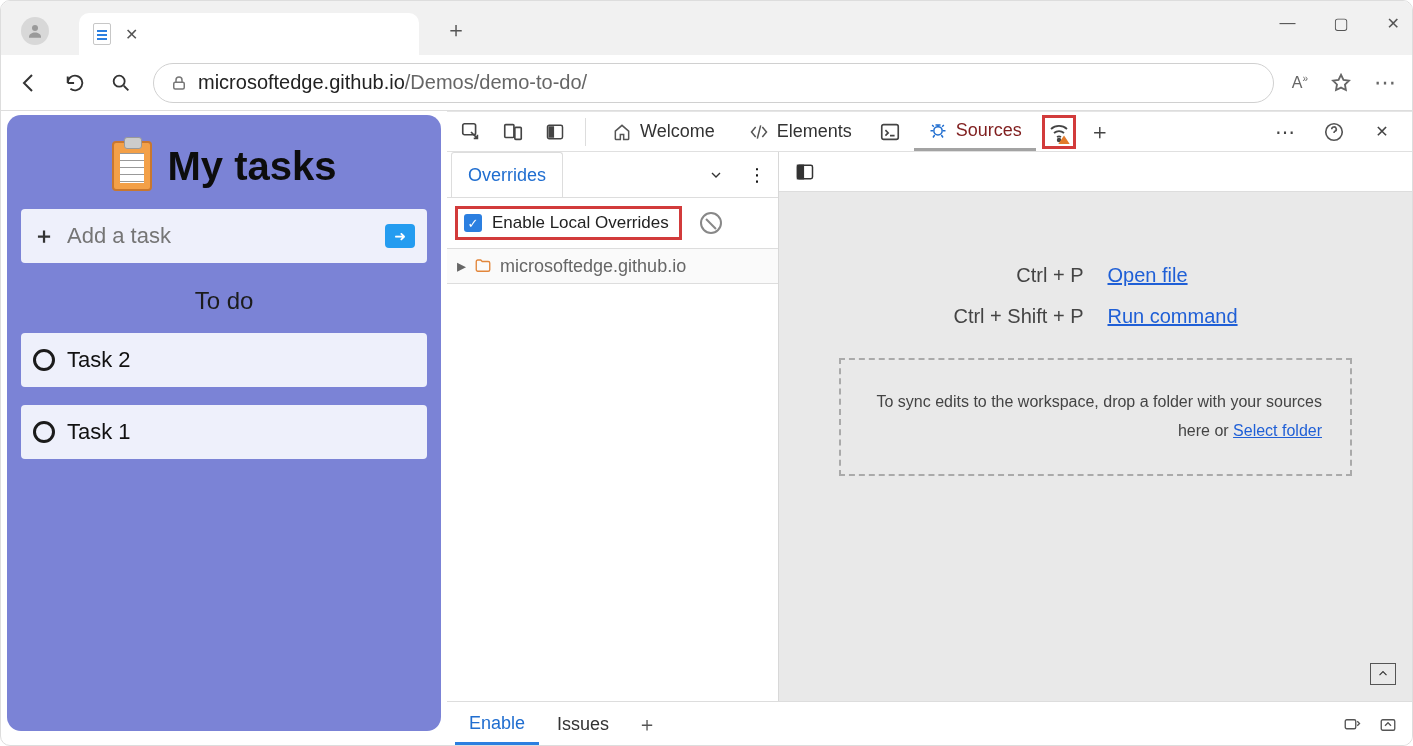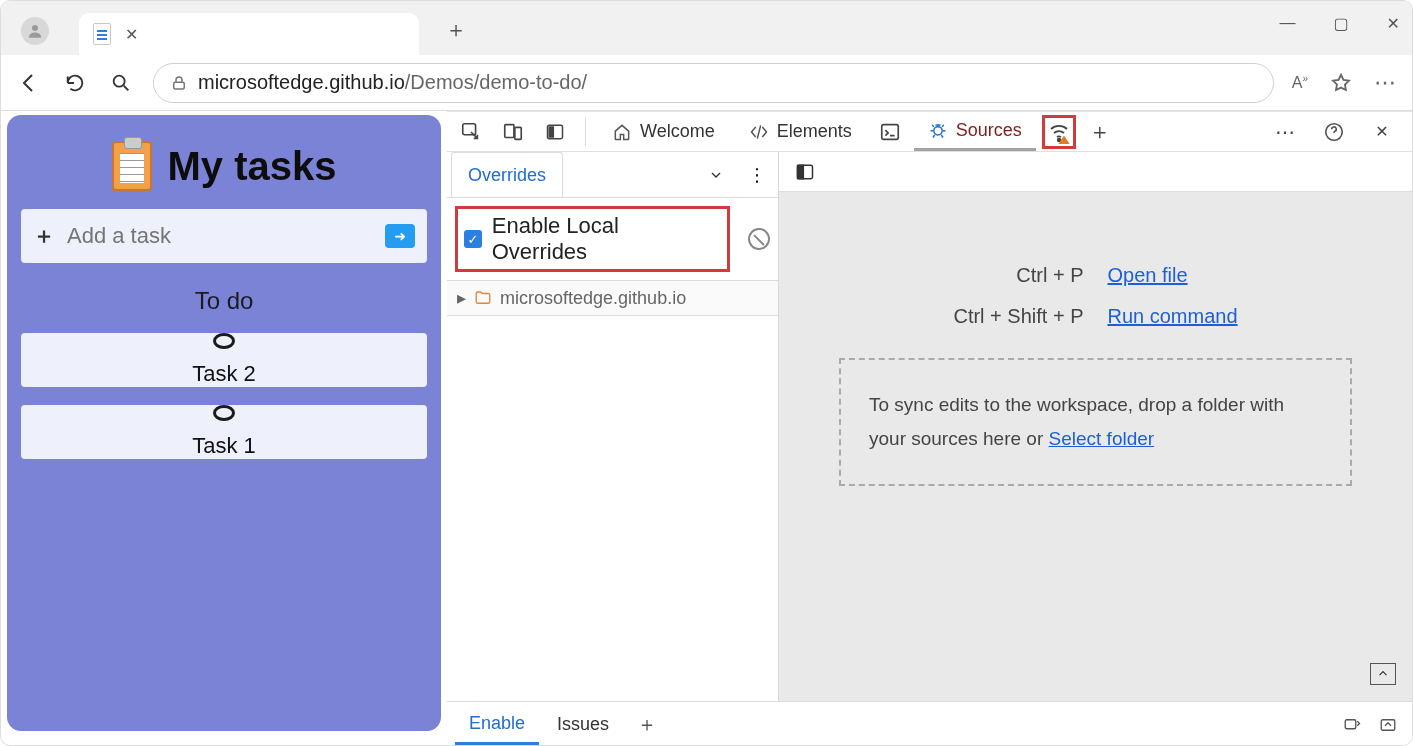--- a/index.html
+++ b/index.html
@@ -32,21 +32,21 @@
   .app-header { display:flex; align-items:center; justify-content:center; gap:16px; margin-top: 6px; }
   .clipboard-icon { width:40px; height:50px; background:#f3a048; border:2px solid #c9772e; border-radius:4px; position:relative;}
   .clipboard-icon::before{content:"";position:absolute;left:10px;top:-6px;width:16px;height:10px;background:#ccc;border:1px solid #999;border-radius:3px;}
   .clipboard-icon::after{content:"";position:absolute;left:6px;right:6px;top:10px;bottom:6px;background:#fff;background-image:repeating-linear-gradient(#999,#999 1px,transparent 1px,transparent 7px);}
   .app-title { font-size:40px; font-weight:700; color:#0d0d0d; }
   .add-row { background:#eef0fb; border-radius:4px; height:54px; display:flex; align-items:center; padding:0 12px; gap:10px; }
   .add-row .plus { font-size:22px; font-weight:700; color:#333;}
   .add-row input { border:none; background:transparent; font-size:22px; flex:1; outline:none; color:#333; }
   .arrow-btn { width:30px; height:24px; background:#249cf0; border-radius:4px; color:#fff; display:flex; align-items:center; justify-content:center; font-size:14px; cursor:pointer;}
   .section-label { text-align:center; font-size:24px; color:#1c1c1c; margin-top:6px;}
-  .task { background:#eef0fb; border-radius:4px; height:54px; display:flex; align-items:center; padding:0 12px; gap:12px;flex-direction:column; }
+  .task { background:#eef0fb; border-radius:4px; height:54px; display:flex; align-items:center; padding:0 12px; gap:12px; }
   .task .circle { width:22px; height:22px; border:3px solid #1b1b1b; border-radius:50%; }
   .task-label { font-size:22px; color:#111; }
 
   
   .devtools { flex:1; display:flex; flex-direction:column; border-top:1px solid #e5e5e5; }
   .dt-tabs { height:40px; border-bottom:1px solid #e0e0e0; display:flex; align-items:center; gap:6px; padding:0 6px; }
   .dt-iconbtn { width:36px; height:36px; display:flex; align-items:center; justify-content:center; color:#444; cursor:pointer; }
   .dt-sep { width:1px; height:28px; background:#ddd; margin:0 6px;}
   .dt-tab { display:flex; align-items:center; gap:8px; padding:0 14px; height:100%; font-size:18px; color:#333; cursor:pointer; }
   .dt-tab.active { border-bottom:3px solid #a3a3a3; color:#7f1d1d; }
@@ -58,33 +58,33 @@
 
   
   .ov-col { width:332px; border-right:1px solid #d8d8d8; display:flex; flex-direction:column; }
   .ov-tabrow { height:46px; display:flex; align-items:center; border-bottom:1px solid #ddd; }
   .ov-tab { padding:0 16px; height:100%; display:flex; align-items:center; border:1px solid #ddd; border-bottom:none; border-top-left-radius:3px; border-top-right-radius:3px; background:#fff; color:#206ed0; font-size:18px; margin-left:4px;}
   .ov-tabrow .chev { margin-left:auto; padding:0 12px; cursor:pointer;}
   .ov-tabrow .dots { padding:0 12px; cursor:pointer;}
   .ov-enable { display:flex; align-items:center; gap:10px; padding:8px 8px; }
   .ov-enable-box { border:3px solid #d23b3b; padding:4px 10px 4px 6px; display:flex; align-items:center; gap:10px;}
   .ov-check { width:18px; height:18px; background:#2b7fe0; border-radius:3px; display:flex; align-items:center; justify-content:center; color:#fff; font-size:13px;}
-  .ov-enable-label { font-size:22px; color:#222;}
+  .ov-enable-label { font-size:17px; color:#222;}
   .ban-circle { width:22px;height:22px;border:2px solid #888;border-radius:50%;position:relative; margin-left: 8px;}
   .ban-circle::after{content:"";position:absolute;left:2px;right:2px;top:50%;height:2px;background:#888;transform:rotate(45deg);transform-origin:center;}
   .ov-tree { border-top:1px solid #ddd; border-bottom:1px solid #ddd; padding:6px 10px; display:flex; align-items:center; gap:8px; background:#fafafa; color:#666; font-size:18px;}
   .folder-icon { color:#e2863b; }
 
   
   .ed-col { flex:1; display:flex; flex-direction:column; background:#e9e9e9; }
   .ed-top { height:40px; background:#fff; border-bottom:1px solid #ddd; display:flex; align-items:center; padding:0 8px; position:relative;}
   .hints { margin:72px auto 30px; display:grid; grid-template-columns:auto auto; column-gap:24px; row-gap:18px; font-size:20px; color:#333; }
   .hints .k { text-align:right; color:#444; }
   .hints a { color:#1f5fd6; text-decoration:underline; }
-  .dropzone { margin:0 60px; border:2px dashed #aaa; padding:28px; text-align:left; font-size:19px; color:#444; line-height:1.8;}
+  .dropzone { margin:0 60px; border:2px dashed #aaa; padding:28px; text-align:right; font-size:16px; color:#444; line-height:1.8;}
   .dropzone a { color:#1f5fd6; text-decoration:underline; }
 
   
   .drawer { height:46px; border-top:1px solid #ddd; background:#fff; display:flex; align-items:center; gap:4px; padding:0 8px; }
   .drawer .dtab { padding:8px 14px; font-size:18px; color:#333; cursor:pointer;}
   .drawer .dtab.active { color:#206ed0; border-bottom:3px solid #2b7fe0;}
   .drawer .plus { font-size:20px; color:#555; padding:0 10px; cursor:pointer;}
   .drawer .right { margin-left:auto; display:flex; gap:16px; padding-right:6px; color:#555; }
 
   svg { display:block; }

